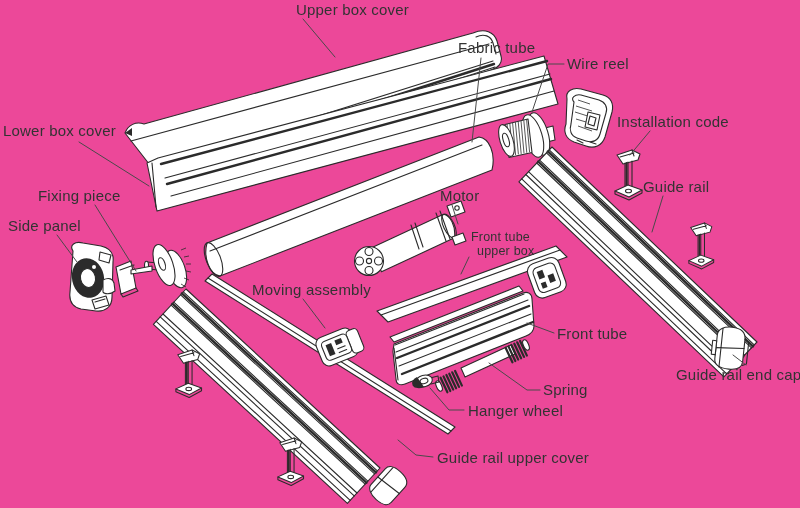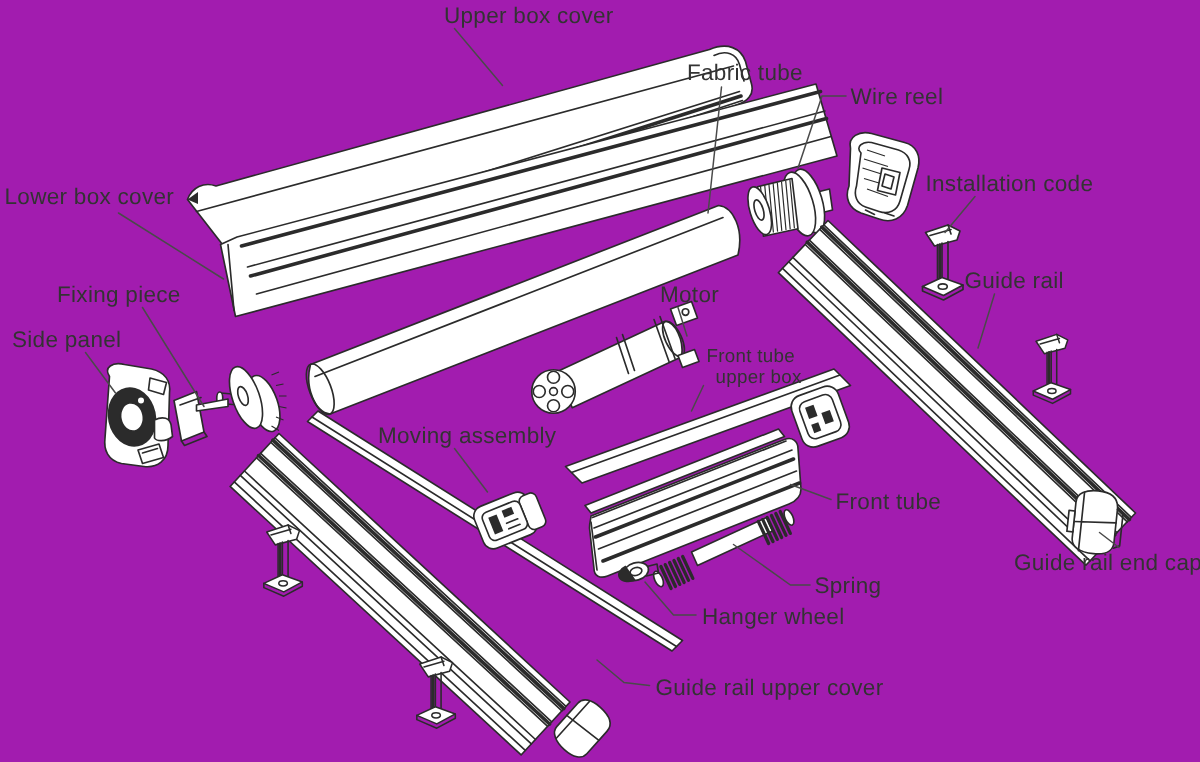--- a/index.html
+++ b/index.html
@@ -1,16 +1,16 @@
 <!DOCTYPE html>
 <html><head>
 <meta charset="utf-8">
 <style>
   html,body{margin:0;padding:0;background:#fff;}
-  .stage{position:relative;width:800px;height:508px;background:#a21caf;overflow:hidden;
+  .stage{position:relative;width:800px;height:508px;background:#ec4899;overflow:hidden;
          font-family:"Liberation Sans", sans-serif;}
   svg{display:block;}
   svg text{fill:#333333;font-family:"Liberation Sans", sans-serif;font-size:15px;letter-spacing:.2px;}
   svg text.small{font-size:12.5px;}
   .ln{stroke:#2b2b2b;stroke-width:1.1;fill:none;stroke-linecap:round;stroke-linejoin:round;}
   .lnf{stroke:#2b2b2b;stroke-width:1.1;fill:#ffffff;stroke-linejoin:round;}
   .thk{stroke:#2b2b2b;stroke-width:2.4;fill:none;stroke-linecap:round;}
   .dk{fill:#2b2b2b;stroke:none;}
   .ldr{stroke:#4a4a4a;stroke-width:1;fill:none;stroke-linecap:round;}
   .hair{stroke:#2b2b2b;stroke-width:.8;fill:none;}

